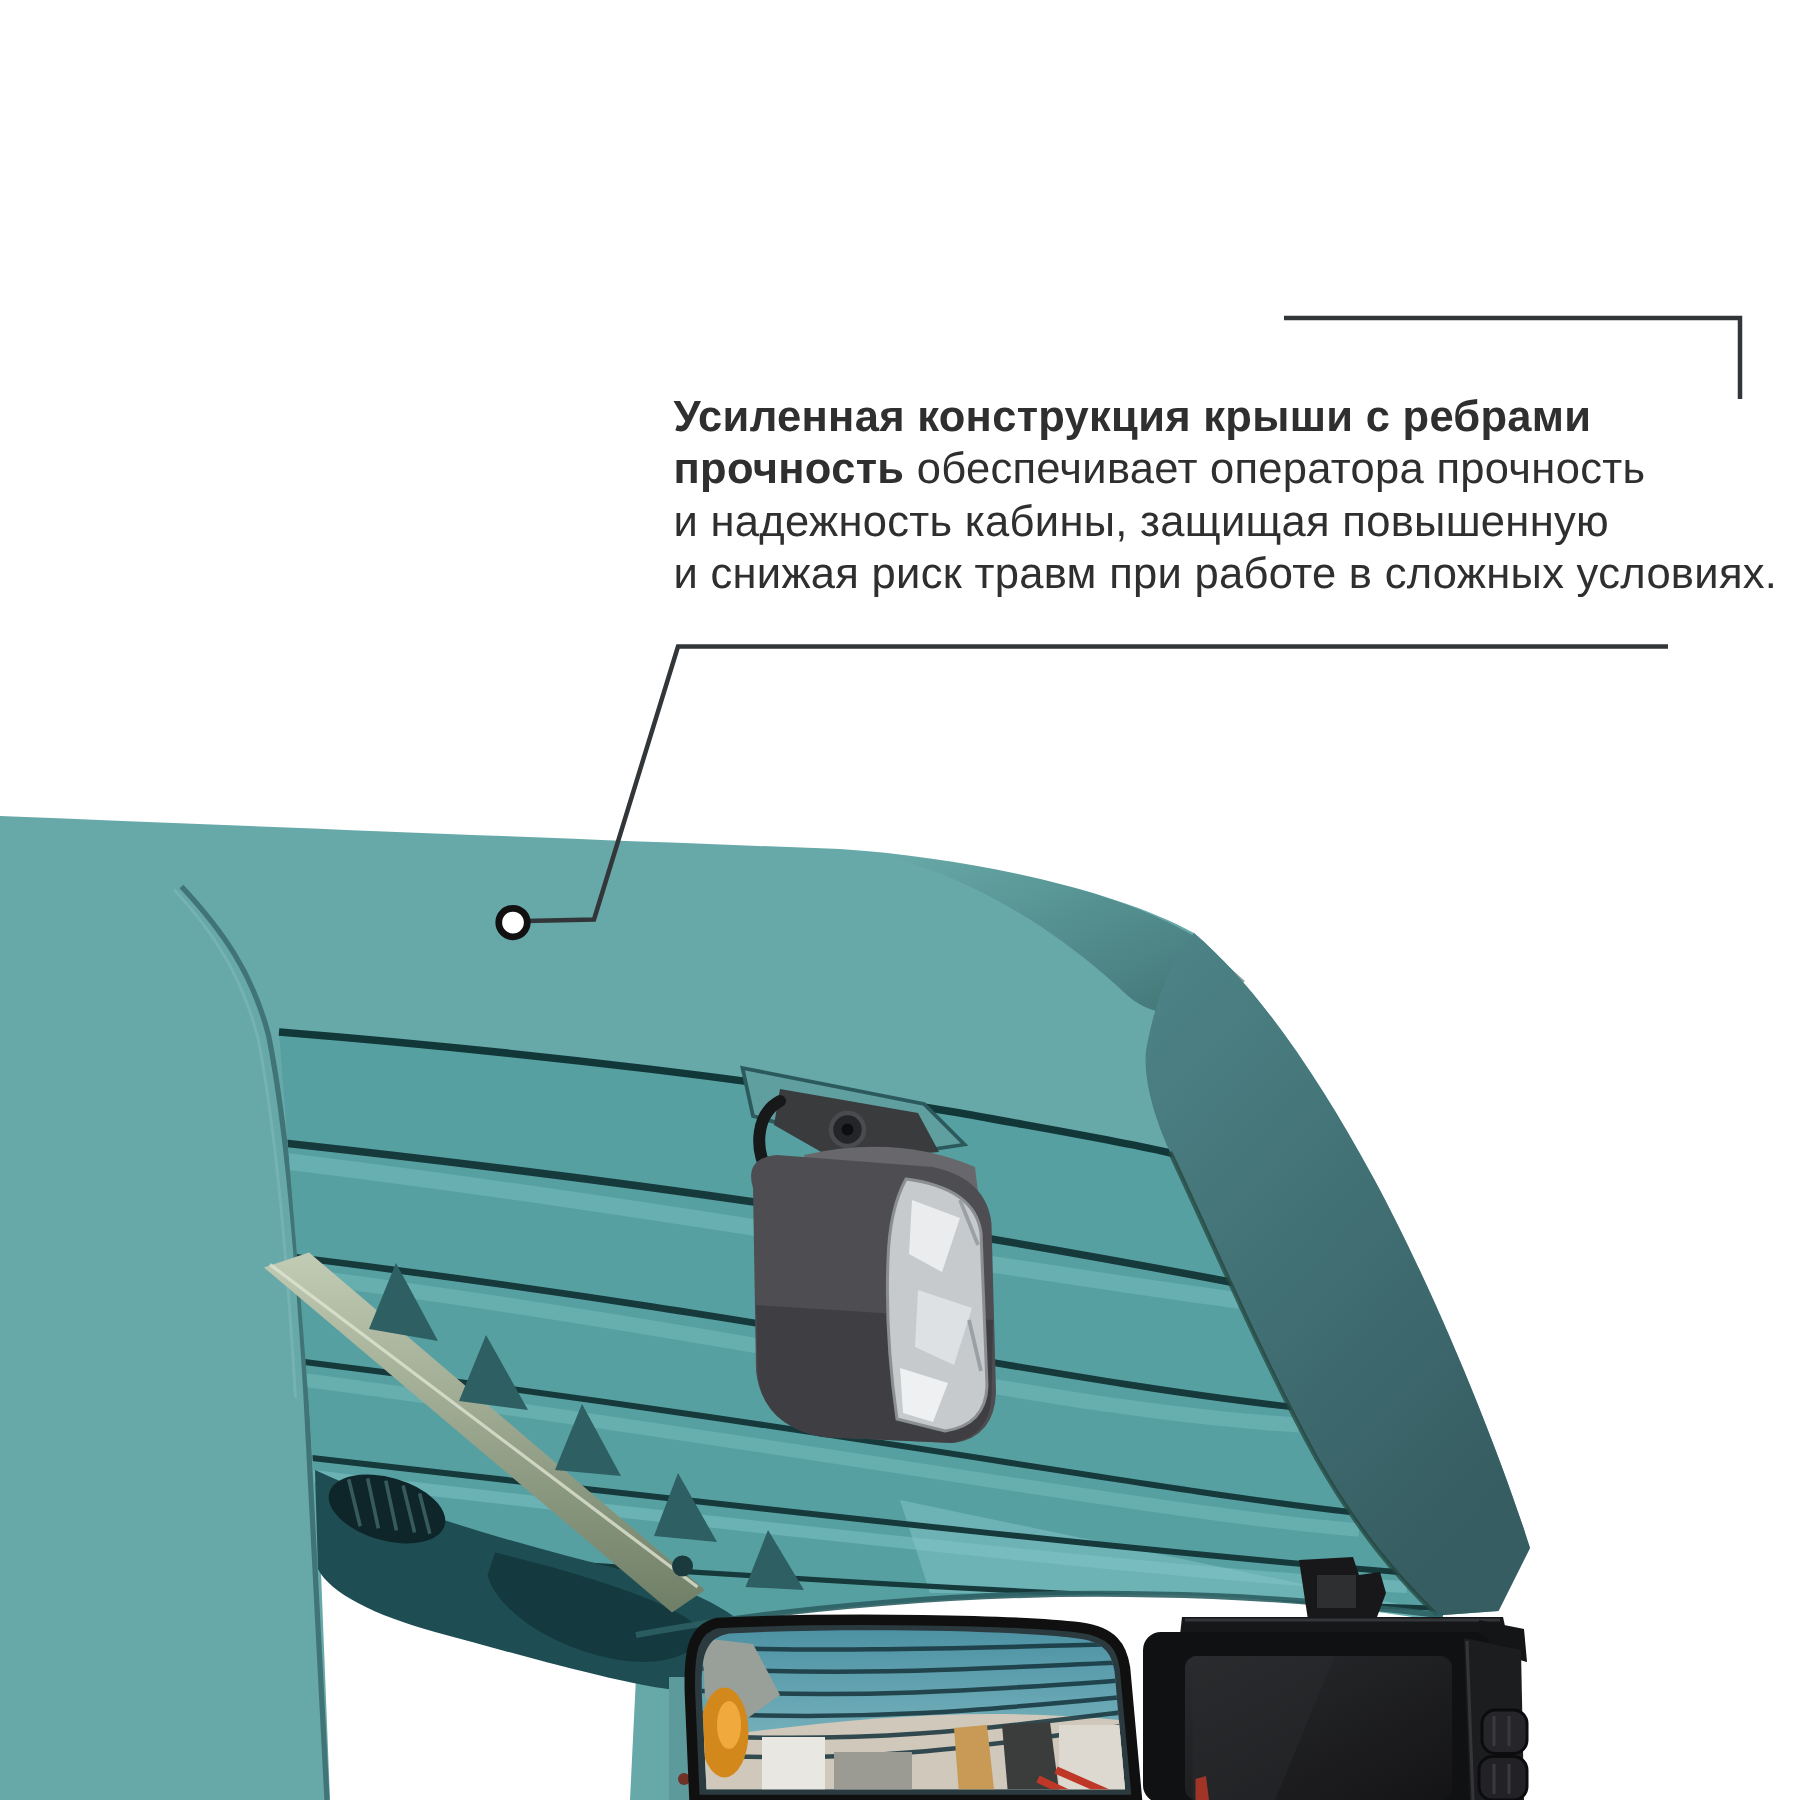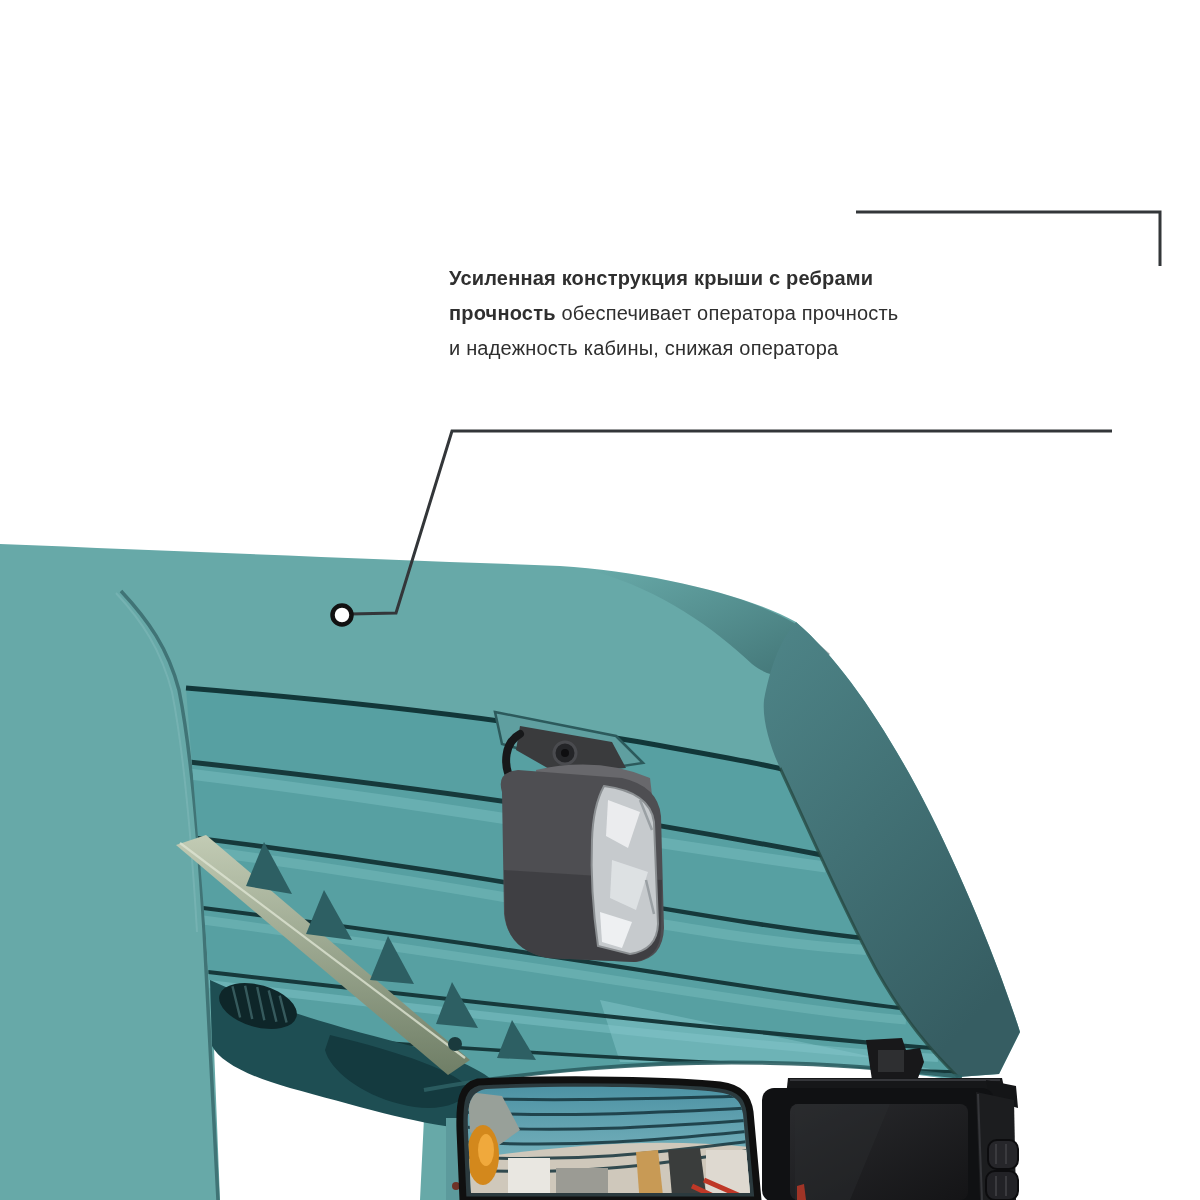--- a/index.html
+++ b/index.html
@@ -4,21 +4,21 @@
 <style>
   html,body{margin:0;padding:0;background:#ffffff;}
   .stage{
     position:relative;width:1200px;height:1200px;overflow:hidden;
     background:var(--background,#ffffff);
     font-family:"Liberation Sans","DejaVu Sans",sans-serif;
   }
   .stage svg{position:absolute;left:0;top:0;}
   .annotation{
     position:absolute;left:449px;top:261px;width:720px;
-    font-size:20px;line-height:35px;letter-spacing:.2px;
+    font-size:29px;line-height:35px;letter-spacing:.2px;
     color:var(--text_color,#2f2f2f);
   }
   .annotation .ln{white-space:nowrap;}
   .annotation b{font-weight:700;}
 </style>
 </head>
 <body>
 
 <div class="stage">
 
@@ -194,16 +194,17 @@
   <g>
     <polyline points="856,212 1160,212 1160,266" fill="none" style="stroke:var(--line_color,#333639)" stroke-width="3"></polyline>
     <polyline points="1112,431 452,431 396,613 350,614" fill="none" style="stroke:var(--line_color,#333639)" stroke-width="3"></polyline>
     <circle cx="342" cy="615" r="9.5" fill="#ffffff" stroke="#111111" stroke-width="4.5"></circle>
   </g>
 </svg>
 
 <div class="annotation">
   <div class="ln"><b>Усиленная конструкция крыши с ребрами</b><span></span></div>
   <div class="ln"><b>прочность</b><span> обеспечивает оператора прочность</span></div>
-  <div class="ln"><b></b><span>и надежность кабины, снижая оператора</span></div>
+  <div class="ln"><b></b><span>и надежность кабины, защищая повышенную</span></div>
+  <div class="ln"><b></b><span>и снижая риск травм при работе в сложных условиях.</span></div>
 </div>
 
 </div>
 
 </body></html>

